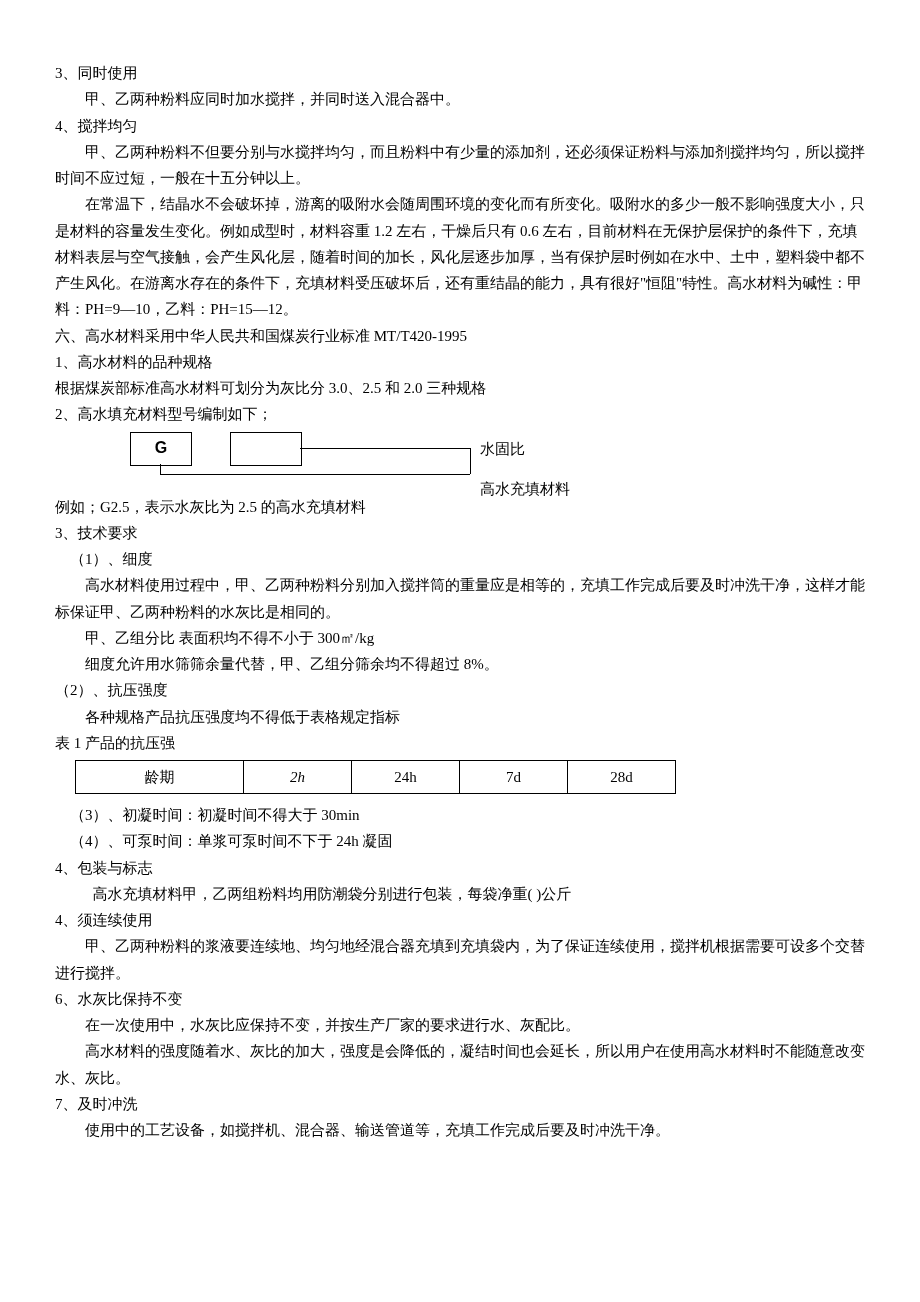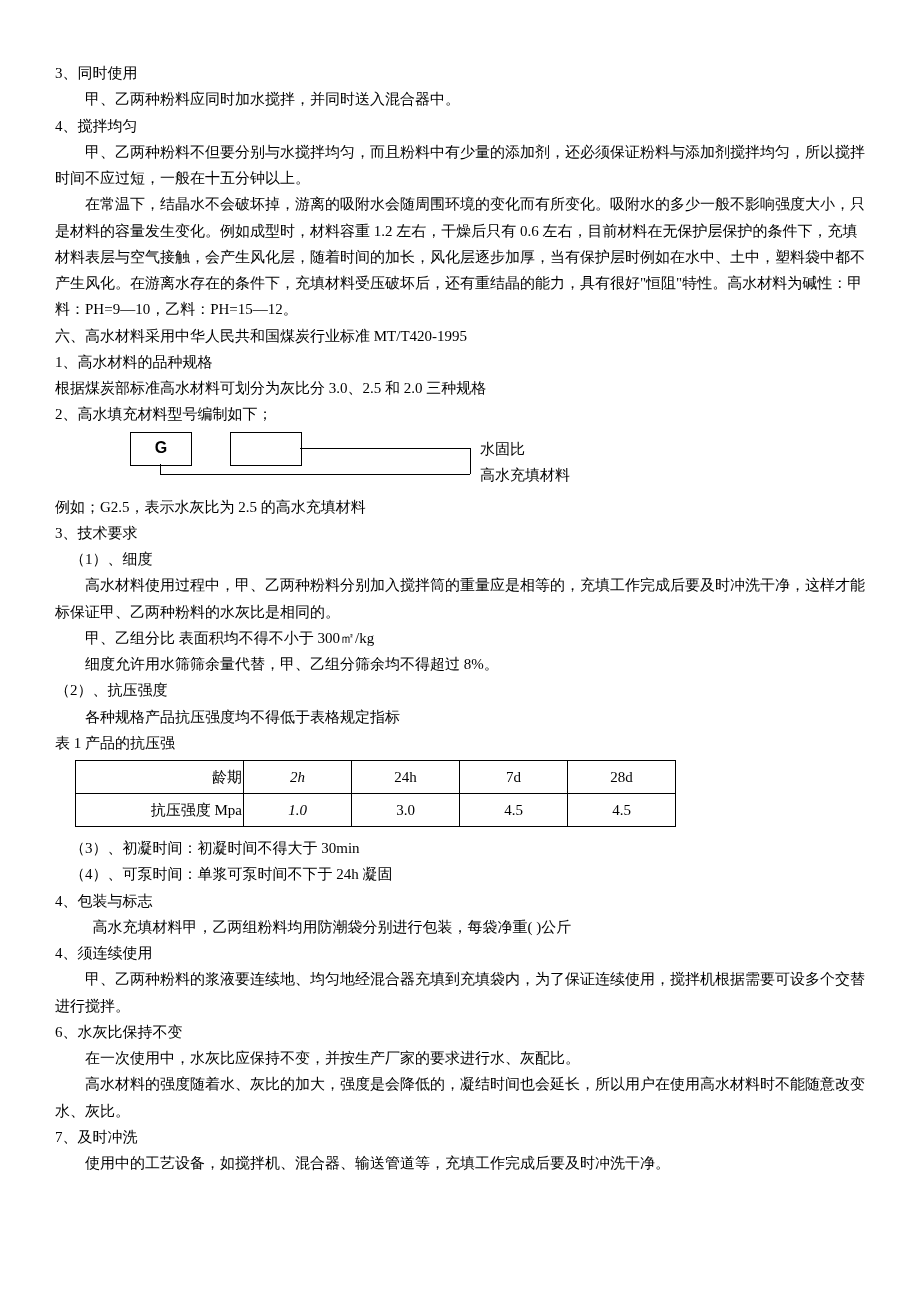--- a/index.html
+++ b/index.html
@@ -73,34 +73,34 @@
       border-left: 1.5px solid #000;
     }
     .lbl1 {
       position: absolute;
       left: 400px;
       top: 4px;
     }
     .lbl2 {
       position: absolute;
       left: 400px;
-      top: 30px;
+      top: 44px;
     }
     table {
       border-collapse: collapse;
       margin: 4px 0 8px 20px;
       font-family: "SimSun", serif;
     }
     td {
       border: 1px solid #000;
       text-align: center;
       height: 30px;
       vertical-align: middle;
     }
-    .col0 { width: 165px; text-align: right; }
+    .col0 { width: 165px; }
     .col1 { width: 105px; font-style: italic; }
     .col2 { width: 105px; }
     .col3 { width: 105px; }
     .col4 { width: 105px; font-family: Liberation Serif, serif; }
     .item-indent {
       margin-left: 1em;
     }
   </style>
 </head>
 <body>
@@ -144,27 +144,20 @@
 
 <table>
   <tbody>
       <tr>
     <td class="col0">龄期</td>
     <td class="col1">2h</td>
     <td class="col2">24h</td>
     <td class="col3">7d</td>
     <td class="col4">28d</td>
   </tr>
-  <tr>
-    <td class="col0">抗压强度 Mpa</td>
-    <td class="col1">1.0</td>
-    <td class="col2">3.0</td>
-    <td class="col3">4.5</td>
-    <td class="col4">4.5</td>
-  </tr>
 </tbody>
   </table>
 
 <div class="item-indent">（3）、初凝时间：初凝时间不得大于 30min</div>
 <div class="item-indent">（4）、可泵时间：单浆可泵时间不下于 24h 凝固</div>
 
 <div>4、包装与标志</div>
 <div style="text-indent:2.5em">高水充填材料甲，乙两组粉料均用防潮袋分别进行包装，每袋净重(    )公斤</div>
 
 <div>4、须连续使用</div>

